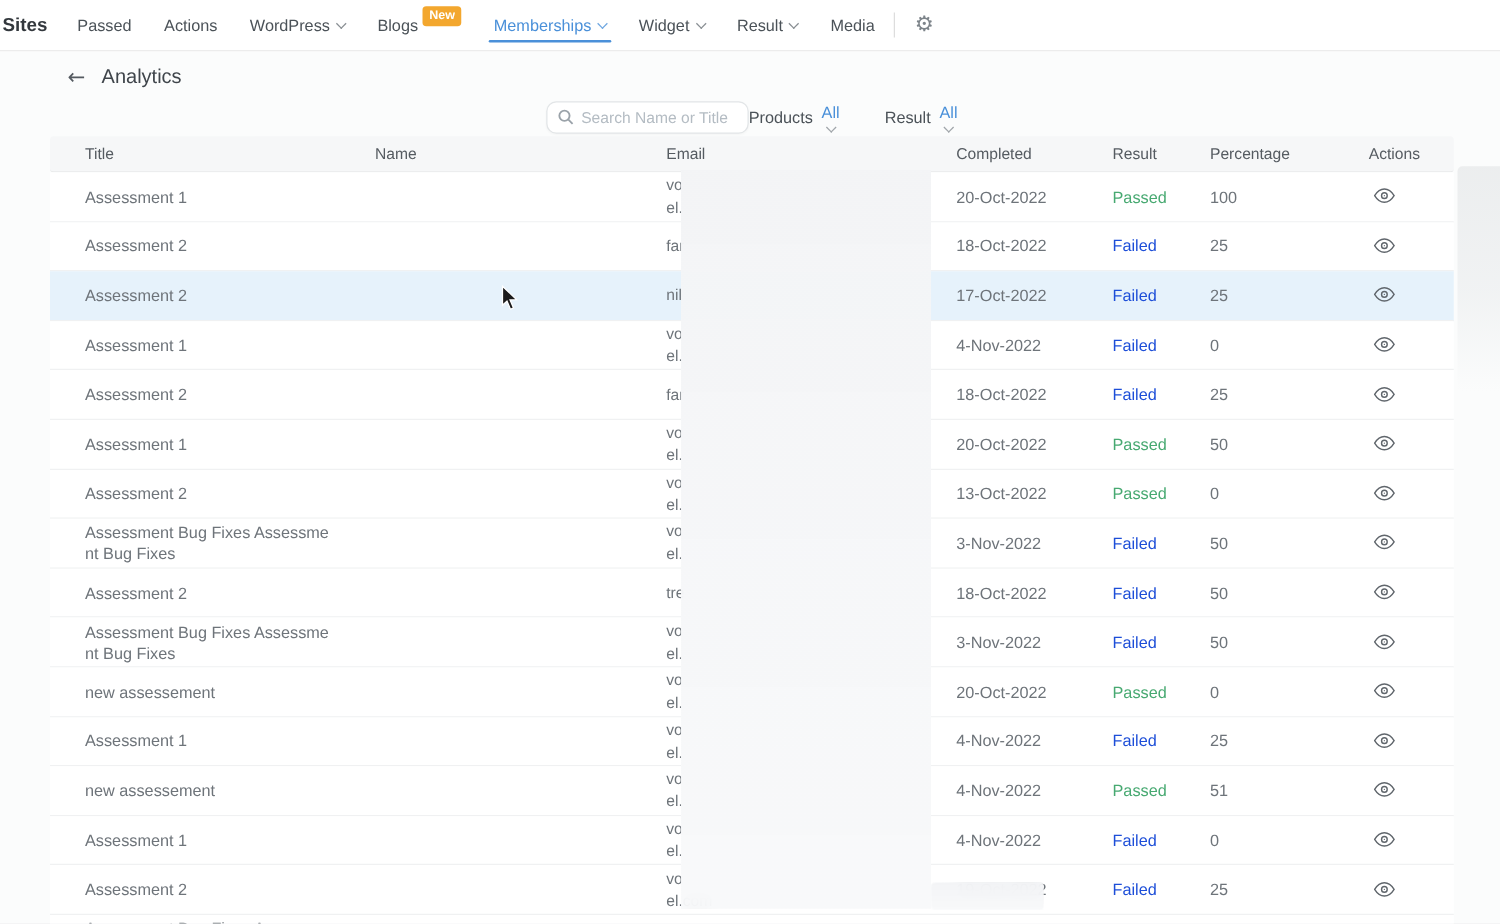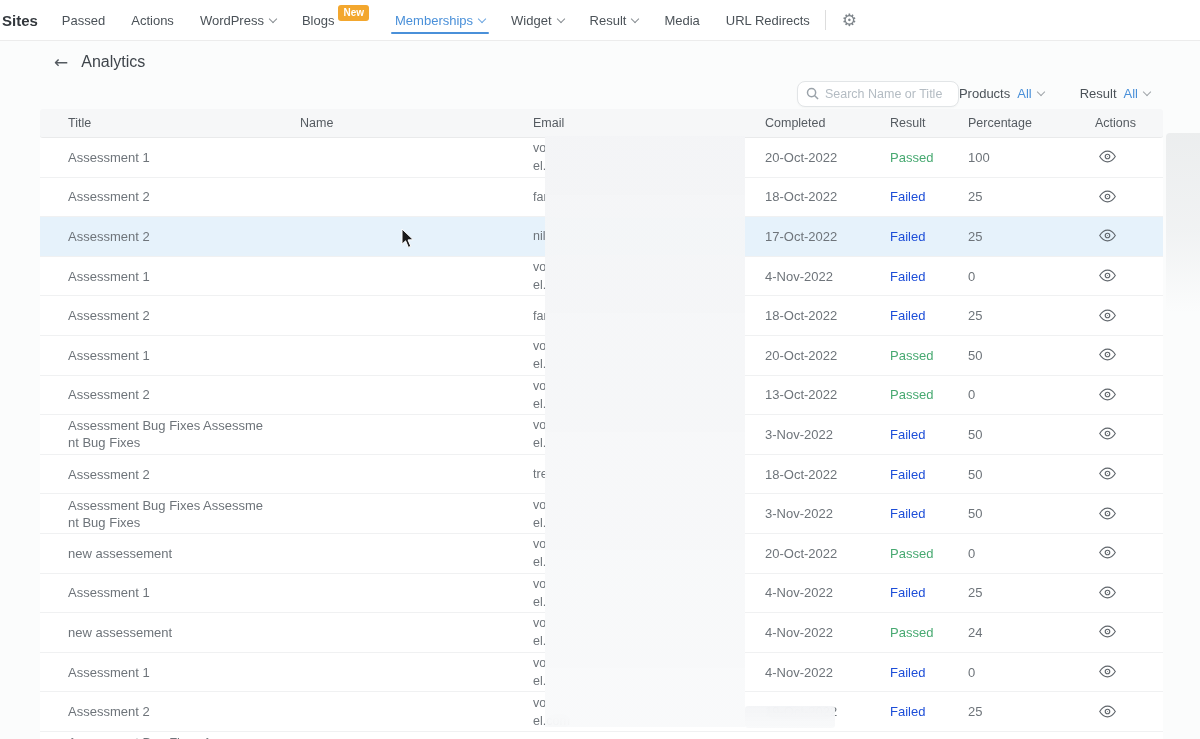--- a/index.html
+++ b/index.html
@@ -37,33 +37,33 @@
   .nav-divider { width:1px; height:20px; background:#ddd; margin:0 10px 0 2px; }
   .gear { font-size:17px; color:#7d848a; cursor:pointer; font-family:"DejaVu Sans", sans-serif; padding:0 6px; }
 
   
   .page { padding:11px 37px 0 40px; }
   .page-header {
     height:20px; margin-left:14px; display:flex; align-items:center; gap:13px;
     font-size:16px; color:#3f454b;
   }
   .back-arrow { font-size:17px; color:#545a60; cursor:pointer; font-family:"DejaVu Sans", sans-serif; }
-  .toolbar { margin:8px 0 0 13px; height:27px; display:flex; justify-content:flex-end; align-items:center; }
+  .toolbar { margin:8px 0 0 13px; height:27px; display:flex; justify-content:center; align-items:center; }
   .searchbox {
     width:162px; height:26px; background:#fff; border:1px solid #e2e5e7; border-radius:8px;
     display:flex; align-items:center; padding:0 8px; gap:6px; box-shadow:0 1px 2px rgba(0,0,0,.03);
   }
   .searchbox input {
     border:none; outline:none; flex:1; min-width:0; font-size:12.5px; color:#555;
     font-family:"Liberation Sans", sans-serif; background:transparent;
   }
   .searchbox input::placeholder { color:#b4bcc3; }
   .filters { display:flex; align-items:center; gap:36px; margin-right:13px; }
   .filter-group { display:flex; align-items:center; gap:7px; font-size:13px; color:#4b5258; }
-  .filter-value { color:#4a90d9; cursor:pointer; display:flex; align-items:center; gap:5px; }
+  .filter-value { color:#4a90d9; cursor:pointer; display:flex; align-items:center; gap:5px;flex-direction:column; }
   .filter-value .chev { color:#8a9096; }
 
   
   .table { margin-top:2px; font-size:13px; }
   .thead, .tr { display:grid; grid-template-columns:260px 233px 232px 125px 78px 127px 68px; align-items:center; }
   .thead {
     height:29px; background:#f6f7f8; color:#555b61; font-weight:400; font-size:12.5px;
     border-radius:3px; border-bottom:1px solid #e9eaeb;
   }
   .thead > div:first-child, .td.title { padding-left:28px; }
@@ -119,23 +119,20 @@
     <div class="nav-item">
       <span>Widget</span>
         <i class="chev"></i>
     </div>
     <div class="nav-item">
       <span>Result</span>
         <i class="chev"></i>
     </div>
     <div class="nav-item">
         <span>Media</span>
-      </div>
-    <div class="nav-item">
-        <span>URL Redirects</span>
       </div>
     <div class="nav-divider"></div>
     <div class="gear">⚙</div>
   </header>
 
   <div class="page">
 
     <div class="page-header">
       <span class="back-arrow">←</span>
       <span>Analytics</span>
@@ -454,21 +451,21 @@
     <div class="td title">
               <div class="wrap">new assessement</div>
             </div>
     <div class="td name"></div>
     <div class="td email">
               <div>vo</div>
               <div>el.</div>
             </div>
     <div class="td completed">4-Nov-2022</div>
     <div class="td result passed">Passed</div>
-    <div class="td percentage">24</div>
+    <div class="td percentage">51</div>
     <div class="td actions">
       <span class="eye">
         <svg width="17" height="13" viewBox="0 0 24 17" fill="none" stroke="#60666c" stroke-width="1.6">
           <path d="M1 8.5 C4.5 2.8 8 1 12 1 C16 1 19.5 2.8 23 8.5 C19.5 14.2 16 16 12 16 C8 16 4.5 14.2 1 8.5 Z"></path>
           <circle cx="12" cy="8.5" r="3.2"></circle>
           <circle cx="12" cy="8.5" r="0.7" fill="#60666c" stroke="none"></circle>
         </svg>
       </span>
     </div>
   </div>

